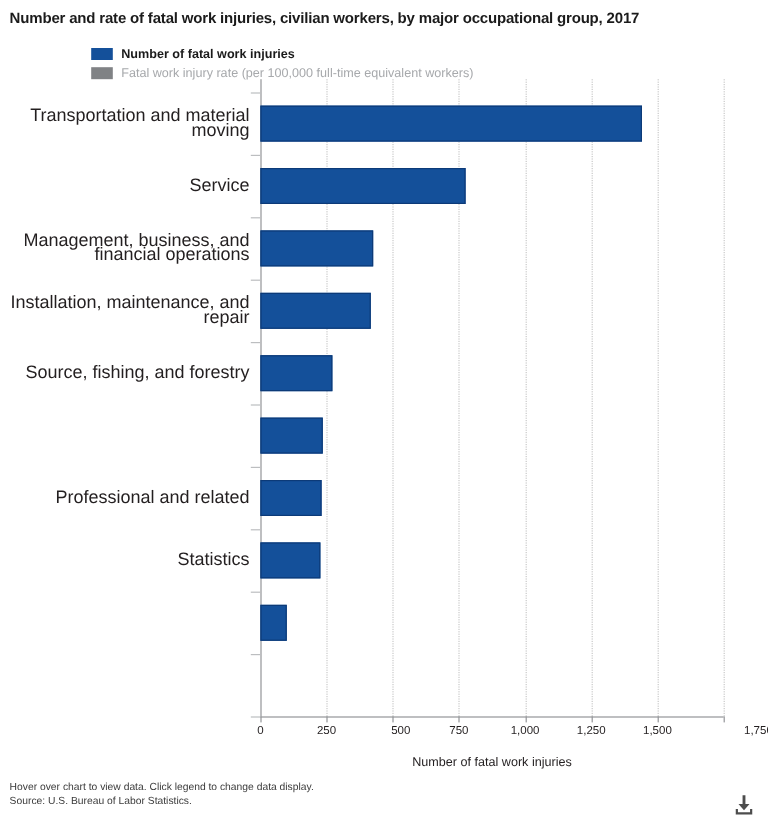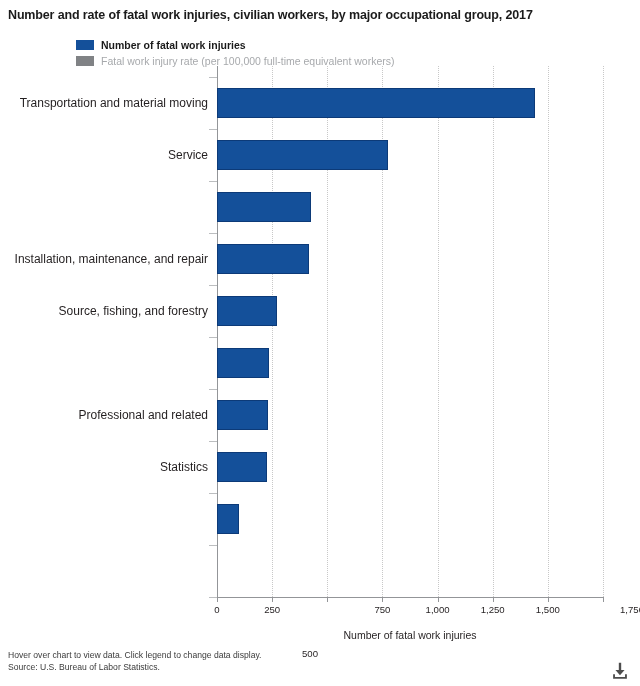--- a/index.html
+++ b/index.html
@@ -82,21 +82,21 @@
     height: 52px;
     width: 640px;
   }
   .cat-label {
     position: absolute;
     right: 432px;           
     top: 50%;
     transform: translateY(-50%);
     width: 200px;
     text-align: right;
-    font-size: 12px;
+    font-size: 15px;
     line-height: 12px;
     color: #231f20;
   }
   .bar-track {
     position: absolute;
     left: 217px;
     top: 0;
     height: 52px;
     right: 39px;
   }
@@ -252,20 +252,21 @@
             <div class="bar" title="1443" style="width: 318.285px; background: rgb(20, 80, 154);"></div>
           </div>
         </div>
         <div class="cat-row">
           <div class="cat-label">Service</div>
           <div class="bar-track">
             <div class="bar" title="775" style="width: 170.943px; background: rgb(20, 80, 154);"></div>
           </div>
         </div>
         <div class="cat-row">
+          <div class="cat-label">Management, business, and financial operations</div>
           <div class="bar-track">
             <div class="bar" title="426" style="width: 93.9634px; background: rgb(20, 80, 154);"></div>
           </div>
         </div>
         <div class="cat-row">
           <div class="cat-label">Installation, maintenance, and repair</div>
           <div class="bar-track">
             <div class="bar" title="415" style="width: 91.5371px; background: rgb(20, 80, 154);"></div>
           </div>
         </div>
@@ -299,21 +300,21 @@
         </div>
       </div>
 
     <div class="x-axis-line"></div>
     <div id="xticks">
         <div class="x-tick" style="left: 217px;"></div>
         <div class="x-tick-label" style="left: 217px;">0</div>
         <div class="x-tick" style="left: 272.143px;"></div>
         <div class="x-tick-label" style="left: 272.143px;">250</div>
         <div class="x-tick" style="left: 327.286px;"></div>
-        <div class="x-tick-label" style="left: 310px; margin-top: 44px;">500</div>
+        <div class="x-tick-label" style="left: 334px;">500</div>
         <div class="x-tick" style="left: 382.429px;"></div>
         <div class="x-tick-label" style="left: 382.429px;">750</div>
         <div class="x-tick" style="left: 437.571px;"></div>
         <div class="x-tick-label" style="left: 437.571px;">1,000</div>
         <div class="x-tick" style="left: 492.714px;"></div>
         <div class="x-tick-label" style="left: 492.714px;">1,250</div>
         <div class="x-tick" style="left: 547.857px;"></div>
         <div class="x-tick-label" style="left: 547.857px;">1,500</div>
         <div class="x-tick" style="left: 603px;"></div>
         <div class="x-tick-label" style="left: 632px;">1,750</div>

